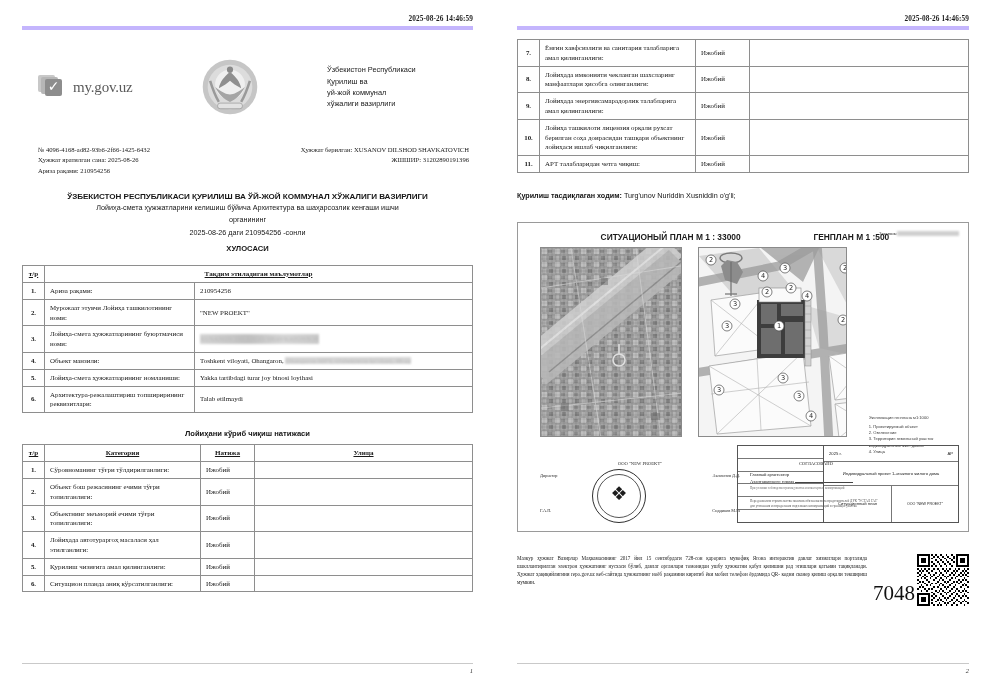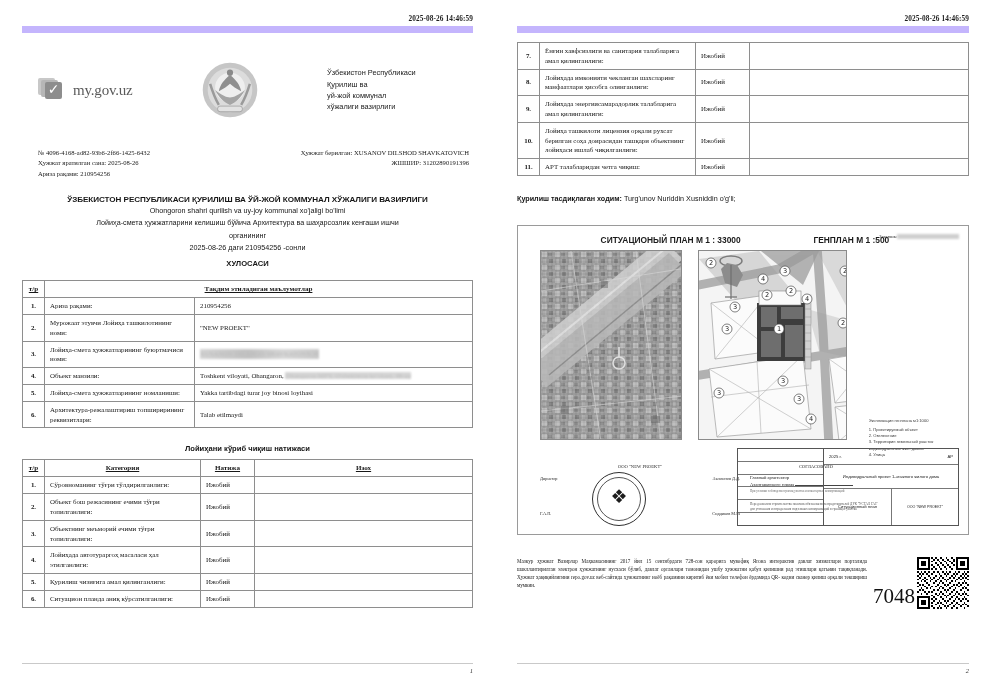--- a/index.html
+++ b/index.html
@@ -27,21 +27,21 @@
 
   
   .run-header {
     text-align: right;
     font-family: "Liberation Serif", serif;
     font-weight: bold;
     font-size: 7.3px;
     color: #1d1d1d;
     letter-spacing: .1px;
     padding-bottom: 3px;
-    border-bottom: 7px solid #c4b5fd;
+    border-bottom: 4px solid #c4b5fd;
     margin-bottom: 0;
   }
   .page.right .run-header { margin-bottom: 0; }
 
   
   .letterhead {
     display: flex;
     align-items: center;
     justify-content: space-between;
     margin-top: 26px;
@@ -402,21 +402,20 @@
         <div>Ариза рақами: 210954256</div>
       </div>
       <div class="right">
         <div>Ҳужжат берилган: XUSANOV DILSHOD SHAVKATOVICH</div>
         <div>ЖШШИР: 31202890191396</div>
       </div>
     </div>
 
     <div class="concl">
       <div class="l1">ЎЗБЕКИСТОН РЕСПУБЛИКАСИ ҚУРИЛИШ ВА ЎЙ-ЖОЙ КОММУНАЛ ХЎЖАЛИГИ ВАЗИРЛИГИ</div>
-      <div class="l2">Ohongoron shahri qurilish va uy-joy kommunal xo'jaligi bo'limi</div>
       <div class="l3">Лойиҳа-смета ҳужжатларини келишиш бўйича Архитектура ва шаҳарсозлик кенгаши ишчи</div>
       <div class="l4">органининг</div>
       <div class="l5">2025-08-26 даги 210954256 -сонли</div>
       <div class="l6">ХУЛОСАСИ</div>
     </div>
 
     <table class="doc">
       <colgroup>
           <col class="i-n">
           <col class="i-lbl">
@@ -469,21 +468,21 @@
           <col class="c-n">
           <col class="c-cat">
           <col class="c-res">
           <col>
         </colgroup>
       <thead>
         <tr>
           <th class="num">т/р</th>
           <th>Категория</th>
           <th>Натижа</th>
-          <th>Изох</th>
+          <th>Улица</th>
         </tr>
       </thead>
       <tbody>
         <tr>
           <td class="num">1.</td>
           <td>Сўровноманинг тўғри тўлдирилганлиги:</td>
           <td>Ижобий</td>
           <td></td>
         </tr>
         <tr>

